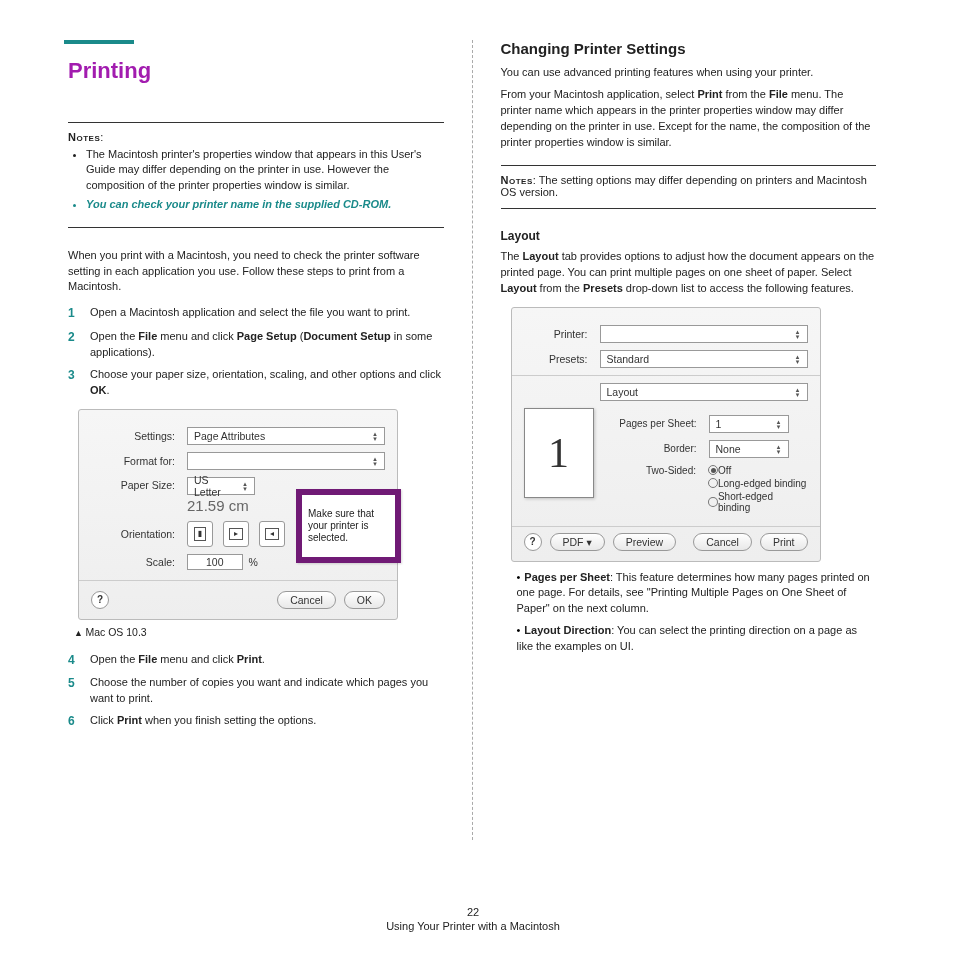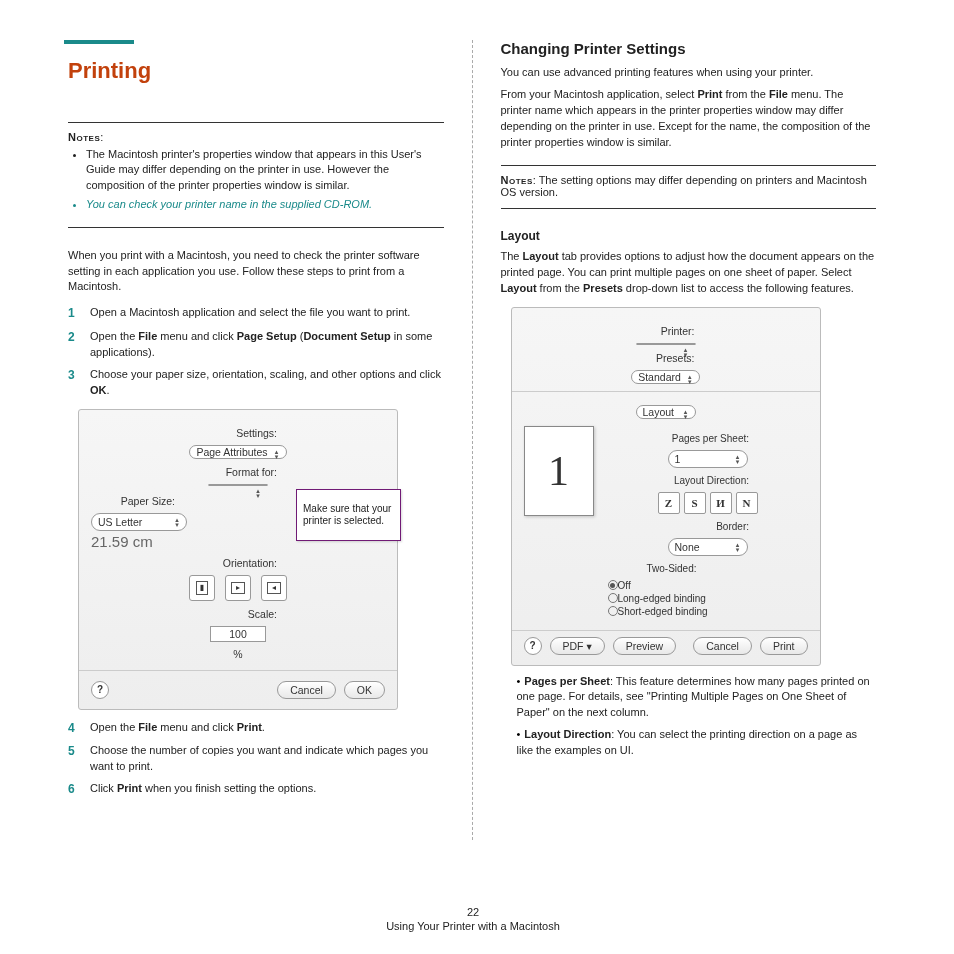--- a/index.html
+++ b/index.html
@@ -24,21 +24,21 @@
   }
   .col-left { border-left: none; }
   .divider {
     width: 0;
     border-left: 1px dashed #aaa;
     height: 100%;
   }
   h1 {
     font-size: 22px;
     font-weight: bold;
-    color: #c2410c;
+    color: #a21caf;
     border-top: 4px solid #1a8a8a;
     padding-top: 14px;
     margin-bottom: 24px;
     display: inline-block;
     width: 100%;
   }
   h1::before{
     content:"";
   }
   h1{border:none;margin-top:0;padding-top:0;}
@@ -57,43 +57,43 @@
   p { margin: 6px 0; line-height: 1.45; }
   .notes-box {
     border-top: 1px solid #333;
     border-bottom: 1px solid #333;
     padding: 8px 0 10px 0;
     margin: 14px 0 20px 0;
   }
   .notes-label { font-weight: bold; font-variant: small-caps; letter-spacing: .5px; }
   .notes-box ul { list-style: disc; margin-left: 18px; }
   .notes-box li { margin: 4px 0; line-height: 1.4; }
-  .teal-note { color: #1a8a8a; font-weight: normal; font-style: italic; }
+  .teal-note { color: #1a8a8a; font-weight: bold; font-style: italic; }
   ol.steps { list-style: none; margin: 10px 0 10px 0; }
   ol.steps li { display: flex; margin: 6px 0; line-height: 1.45; }
   .step-num { color: #1a8a8a; font-weight: bold; font-size: 12px; width: 22px; flex:none; }
   .bold { font-weight: bold; }
   .caption { font-size: 10.5px; margin: 6px 0 14px 6px; }
   .caption::before { content: "▲ "; font-size:9px; }
   
   .dialog {
     background: linear-gradient(#f6f6f6,#eee);
     border: 1px solid #bbb;
     border-radius: 3px;
     font-family: "Lucida Grande", Arial, sans-serif;
     font-size: 10.5px;
     color: #333;
     margin: 10px 0 4px 10px;
     padding: 10px 12px 10px 12px;
     width: 320px;
   }
-  .dlg-row { display:flex; align-items:center; margin:7px 0; gap:6px;flex-direction:column; }
+  .dlg-row { display:flex; align-items:center; margin:7px 0; gap:6px; }
   .dlg-row .lbl { width: 90px; text-align:right; padding-right:6px; }
   .select {
-    background:#fff; border:1px solid #999; border-radius:9px;
+    background:#fff; border:1px solid #999; border-radius:0;
     height:18px; display:flex; align-items:center; padding:0 18px 0 6px;
     position:relative; min-width:60px;
   }
   .select .arr {
     position:absolute; right:3px; top:2px; width:12px; height:12px;
     display:flex; flex-direction:column; align-items:center; justify-content:center;
     font-size:7px; line-height:5px; color:#555;
   }
   .textbox {
     background:#fff;border:1px solid #999;height:16px;padding:0 18px;
@@ -108,21 +108,21 @@
   .orient-btn .glyph{border:1px solid #555;width:12px;height:14px;font-size:8px;display:flex;align-items:center;justify-content:center;}
   .dlg-sep{border:none;border-top:1px solid #ccc;margin:10px -12px;}
   .dlg-foot{display:flex;align-items:center;gap:8px;}
   .help-btn{width:18px;height:18px;border:1px solid #999;border-radius:50%;display:flex;align-items:center;justify-content:center;font-size:10px;font-weight:bold;background:#fff;}
   .spacer{flex:1;}
   .aqua-btn{
     background:linear-gradient(#fff,#e8e8e8);border:1px solid #999;border-radius:10px;
     height:18px;padding:0 12px;display:inline-flex;align-items:center;font-size:10.5px;
   }
   .callout{
-    position:absolute;background:#fff;border:1px solid #701a75;padding:13px 6px;
+    position:absolute;background:#fff;border:6px solid #701a75;padding:13px 6px;
     font-size:10px;width:105px;line-height:1.2;box-shadow:1px 1px 2px rgba(0,0,0,.15);
   }
   .dialog-wrap{position:relative;}
   
   .dialog2 { width: 310px; padding:10px 12px; }
   .layout-body{display:flex;gap:14px;margin:6px 0;}
   .page-preview{width:70px;height:90px;border:1px solid #888;background:#fff;display:flex;align-items:center;justify-content:center;font-size:42px;font-family:Georgia,serif;box-shadow:1px 1px 3px rgba(0,0,0,.2);}
   .layout-opts .dlg-row .lbl{width:95px;font-size:10px;}
   .dir-btn{width:22px;height:22px;border:1px solid #999;background:#fff;border-radius:2px;display:inline-flex;align-items:center;justify-content:center;font-size:11px;font-weight:bold;font-family:serif;}
   .radio-col{display:flex;flex-direction:column;gap:2px;font-size:10px;}
@@ -187,21 +187,21 @@
         <div class="dlg-row">
           <span class="lbl">Format for:</span>
           <div class="select" style="flex:1">
             <span></span>
               <span class="arr">▴<br>▾</span>
           </div>
         </div>
         <div class="dlg-row" style="align-items:flex-start">
           <span class="lbl" style="padding-top:2px">Paper Size:</span>
           <div style="display:flex;flex-direction:column;gap:2px;">
-            <div class="select" style="width:96px">
+            <div class="select" style="width:68px">
               <span>US Letter</span>
                 <span class="arr">▴<br>▾</span>
             </div>
             <span class="dim">21.59 cm</span>
           </div>
         </div>
         <div class="dlg-row">
           <span class="lbl">Orientation:</span>
           <div class="orient-row">
             <div class="orient-btn">
@@ -223,20 +223,21 @@
         <hr class="dlg-sep">
         <div class="dlg-foot">
           <span class="help-btn">?</span>
           <span class="spacer"></span>
           <span class="aqua-btn">Cancel</span>
           <span class="aqua-btn">OK</span>
         </div>
       </div>
       <div class="callout" style="top:80px;left:228px">Make sure that your printer is selected.</div>
     </div>
+    <div class="caption">Mac OS 10.3</div>
 
     <ol class="steps">
       <li>
         <span class="step-num">4</span>
         <span><span>Open the </span><span class="bold">File</span><span> menu and click </span><span class="bold">Print</span><span>.</span></span>
       </li>
       <li>
         <span class="step-num">5</span>
         <span>Choose the number of copies you want and indicate which pages you want to print.</span>
       </li>
@@ -291,29 +292,20 @@
 
       <div class="layout-body">
         <div class="page-preview">1</div>
         <div class="layout-opts" style="flex:1">
           <div class="dlg-row">
             <span class="lbl">Pages per Sheet:</span>
             <div class="select" style="width:80px">
                 <span>1</span>
                 <span class="arr">▴<br>▾</span>
               </div>
-          </div>
-          <div class="dlg-row">
-            <span class="lbl">Layout Direction:</span>
-            <div style="display:flex;gap:4px">
-              <span class="dir-btn">Z</span>
-              <span class="dir-btn">S</span>
-              <span class="dir-btn">И</span>
-              <span class="dir-btn">N</span>
-            </div>
           </div>
           <div class="dlg-row">
             <span class="lbl">Border:</span>
             <div class="select" style="width:80px">
                 <span>None</span>
                 <span class="arr">▴<br>▾</span>
               </div>
           </div>
           <div class="dlg-row" style="align-items:flex-start">
             <span class="lbl">Two-Sided:</span>

